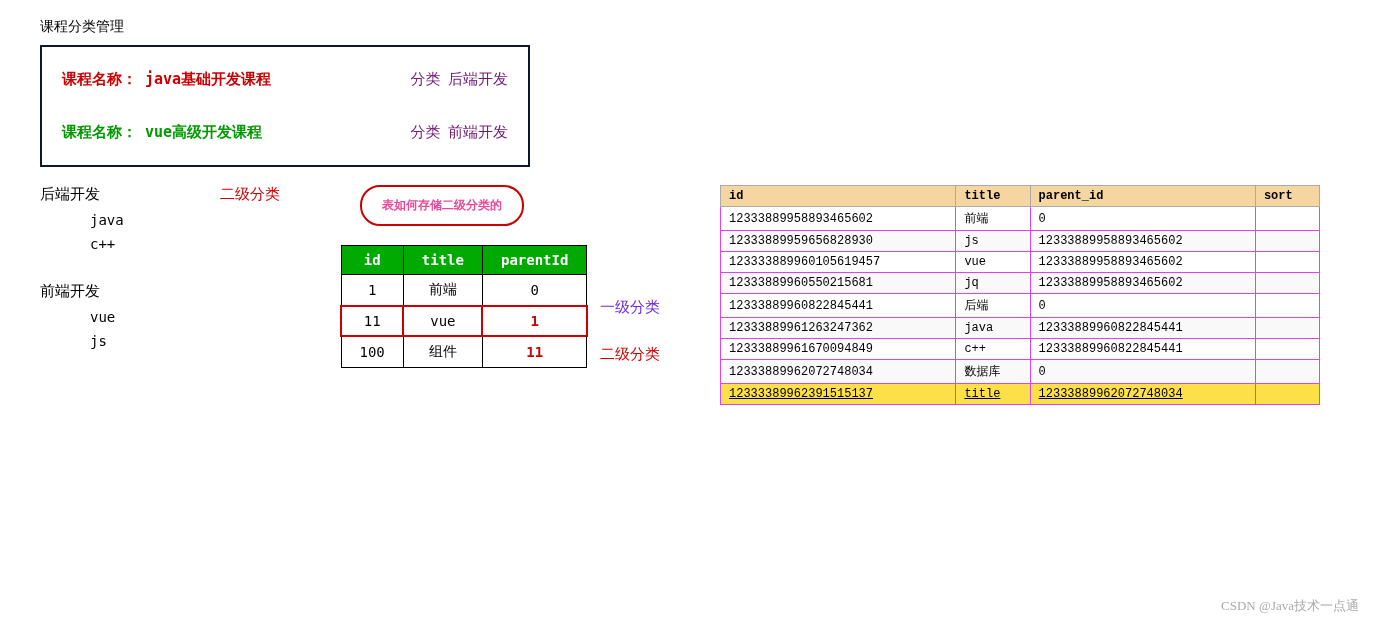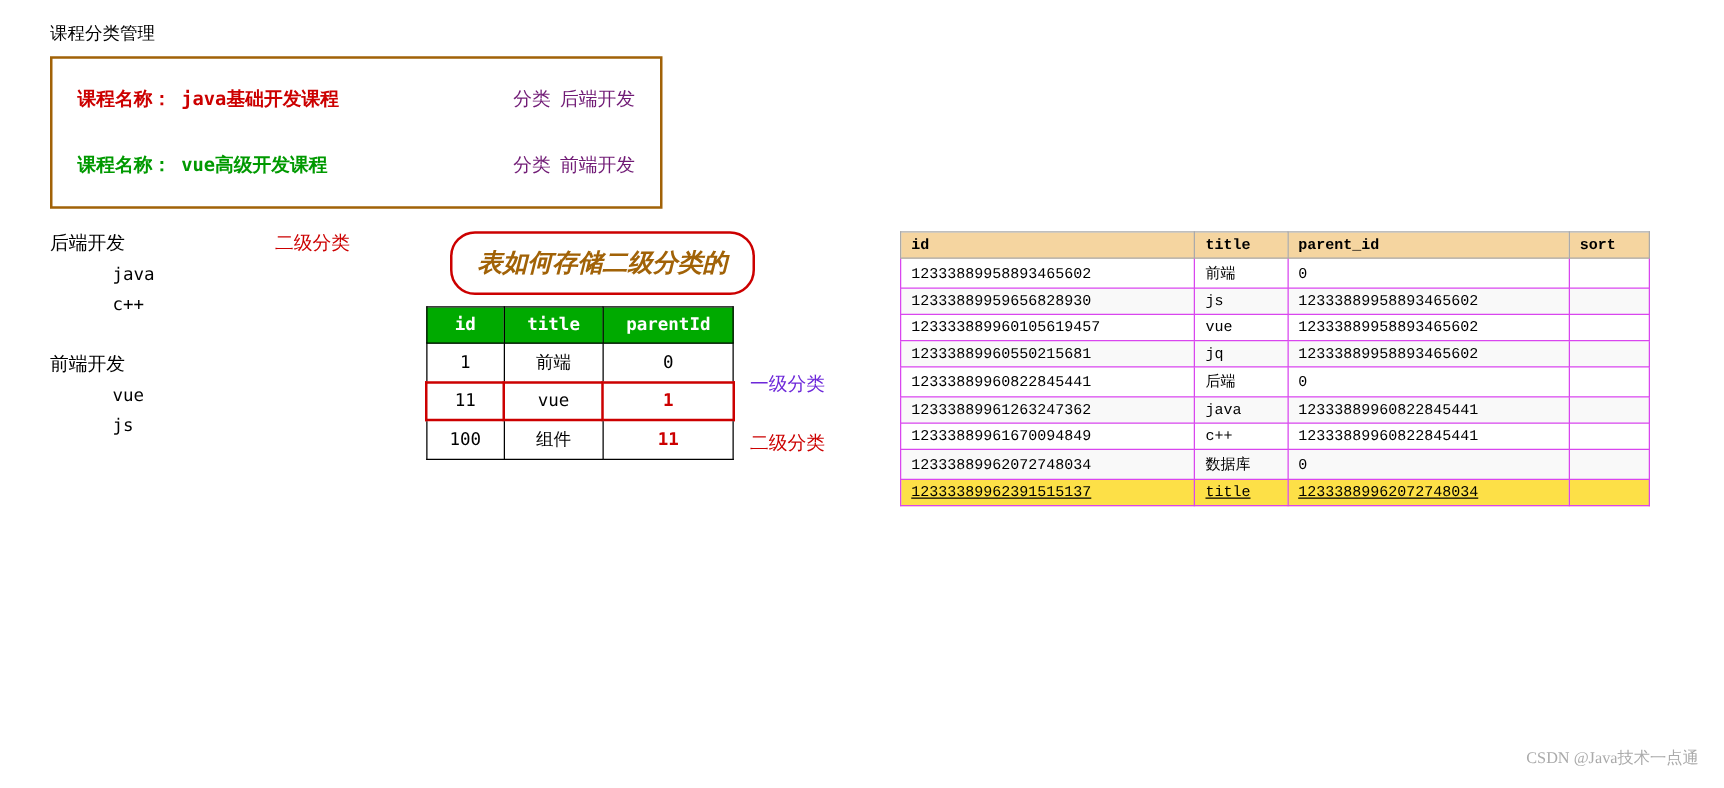--- a/index.html
+++ b/index.html
@@ -27,21 +27,21 @@
       left: 40px;
       font-size: 14px;
       color: #000;
     }
 
     .course-box {
       position: absolute;
       top: 45px;
       left: 40px;
       width: 490px;
-      border: 2px solid #a16207;
+      border: 2px solid #0f172a;
       padding: 15px 20px;
     }
 
     .course-item {
       display: flex;
       align-items: center;
       margin: 8px 0;
       font-size: 15px;
     }
 
@@ -102,24 +102,23 @@
     }
 
     
     .bubble-box {
       position: absolute;
       top: 185px;
       left: 360px;
       border: 2px solid #cc0000;
       border-radius: 20px;
       padding: 10px 20px;
-      color: #a16207;
-      font-size: 20px;
-      font-weight: bold;
-      font-style: italic;
+      color: #ec4899;
+      font-size: 12px;
+      font-weight: bold;
     }
 
     
     .small-table-wrapper {
       position: absolute;
       top: 245px;
       left: 340px;
     }
 
     .small-table {

